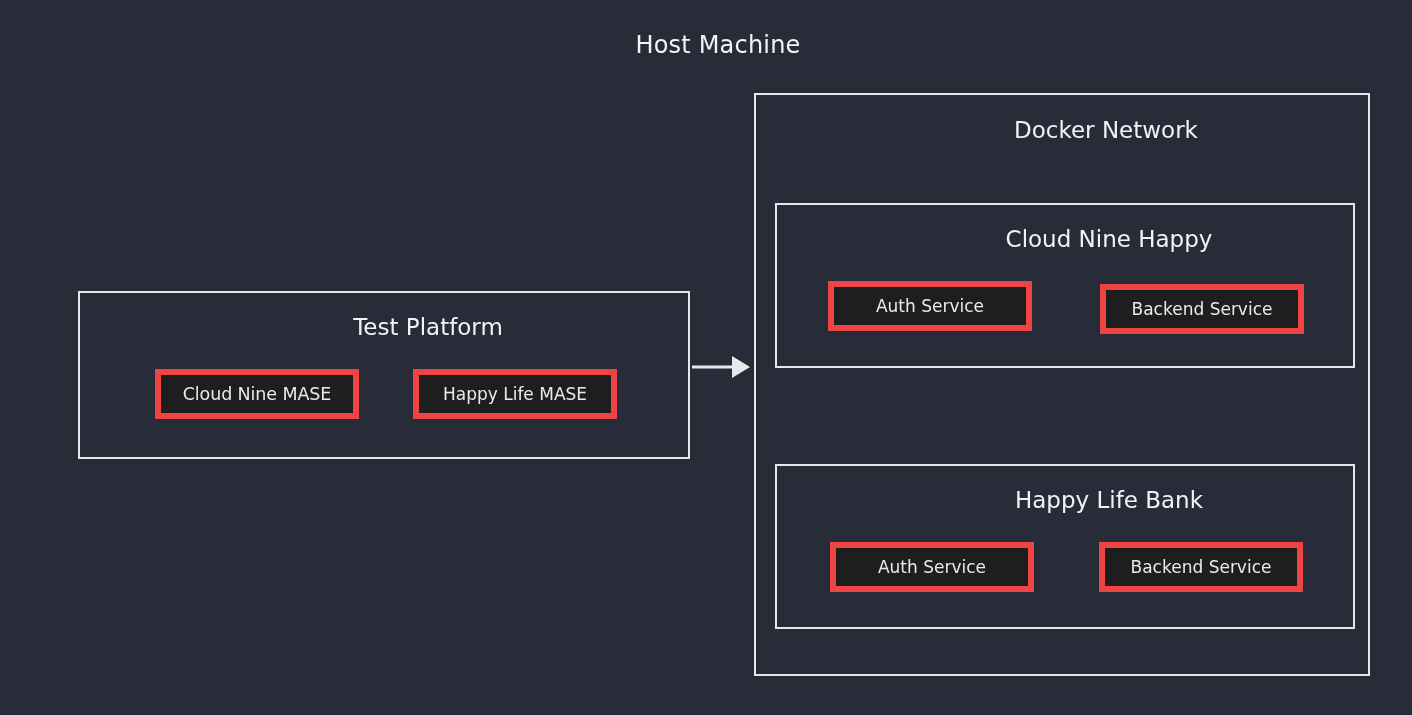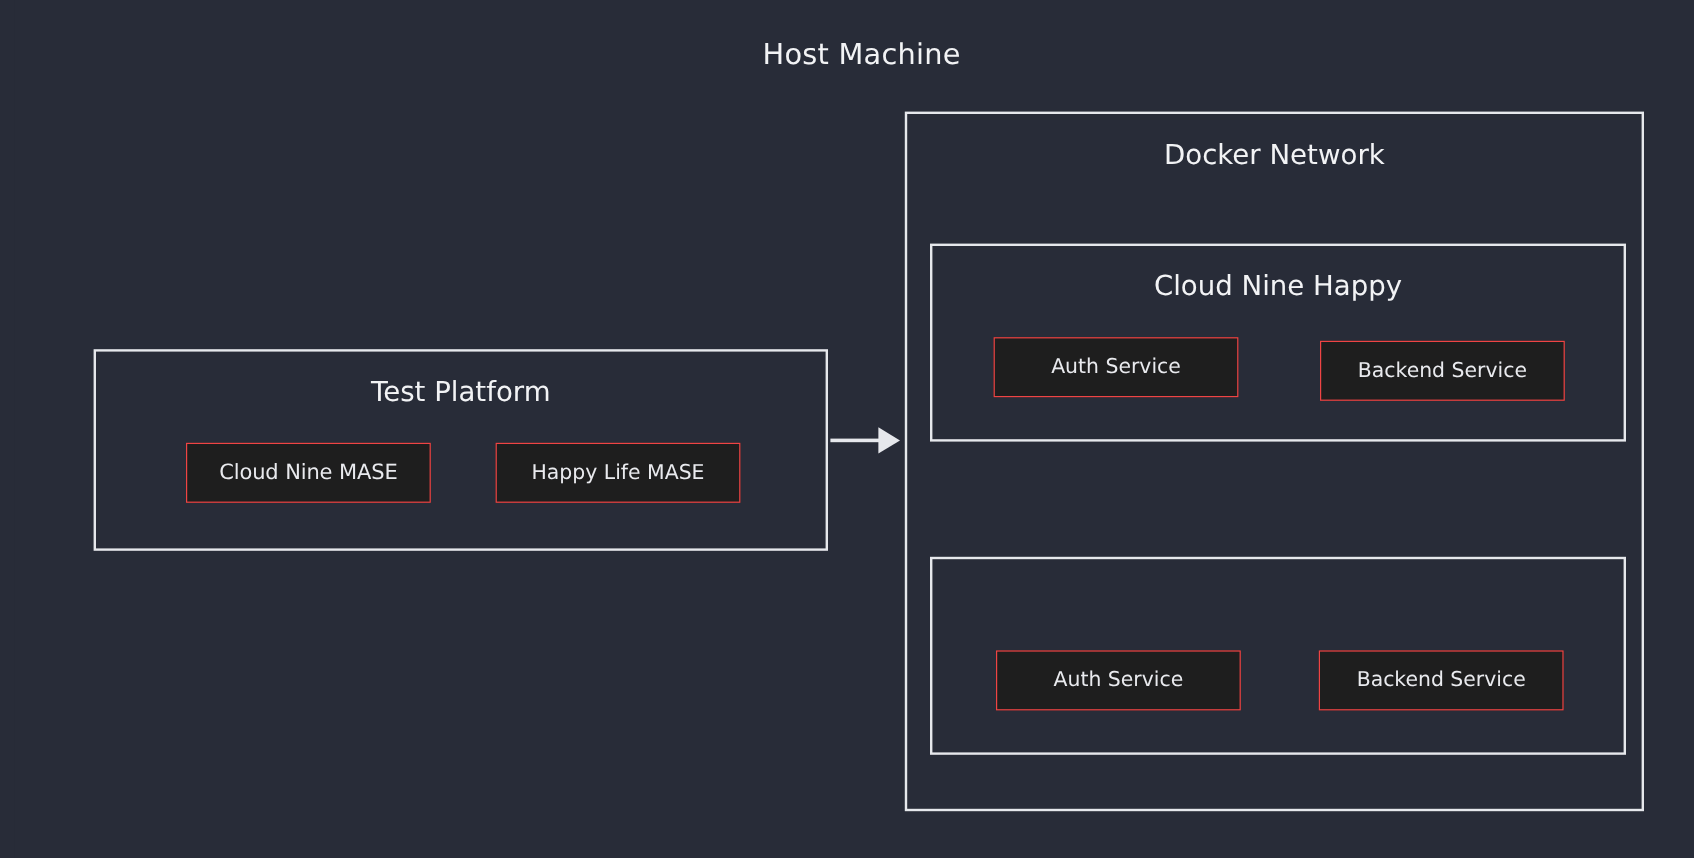--- a/index.html
+++ b/index.html
@@ -44,27 +44,28 @@
   }
   .container-title {
     position: absolute;
     left: 0;
     width: 100%;
     text-align: center;
     color: #f2f3f5;
     font-size: 23px;
     font-weight: 400;
     line-height: 32px;
+    padding-left: 44px;
   }
 
   
   .node-box {
     position: absolute;
     box-sizing: border-box;
-    border: 1px solid #ef4444;
+    border: 6px solid #ef4444;
     background: #1e1e1e;
     display: flex;
     align-items: center;
     justify-content: center;
     overflow: hidden;
   }
   .node-label {
     color: #e9eaee;
     font-size: 17px;
     font-weight: 400;
@@ -132,20 +133,21 @@
       <div class="node-box" style="left:51px; top:76px; width:204px; height:50px;">
         <span class="node-label">Auth Service</span>
       </div>
 
       <div class="node-box" style="left:323px; top:79px; width:204px; height:50px;">
         <span class="node-label">Backend Service</span>
       </div>
     </div>
 
     <div class="container-box" style="left:19px; top:369px; width:580px; height:165px;">
+      <div class="container-title" style="top:18px;">Happy Life Bank</div>
 
       <div class="node-box" style="left:53px; top:76px; width:204px; height:50px;">
         <span class="node-label">Auth Service</span>
       </div>
 
       <div class="node-box" style="left:322px; top:76px; width:204px; height:50px;">
         <span class="node-label">Backend Service</span>
       </div>
     </div>
 

